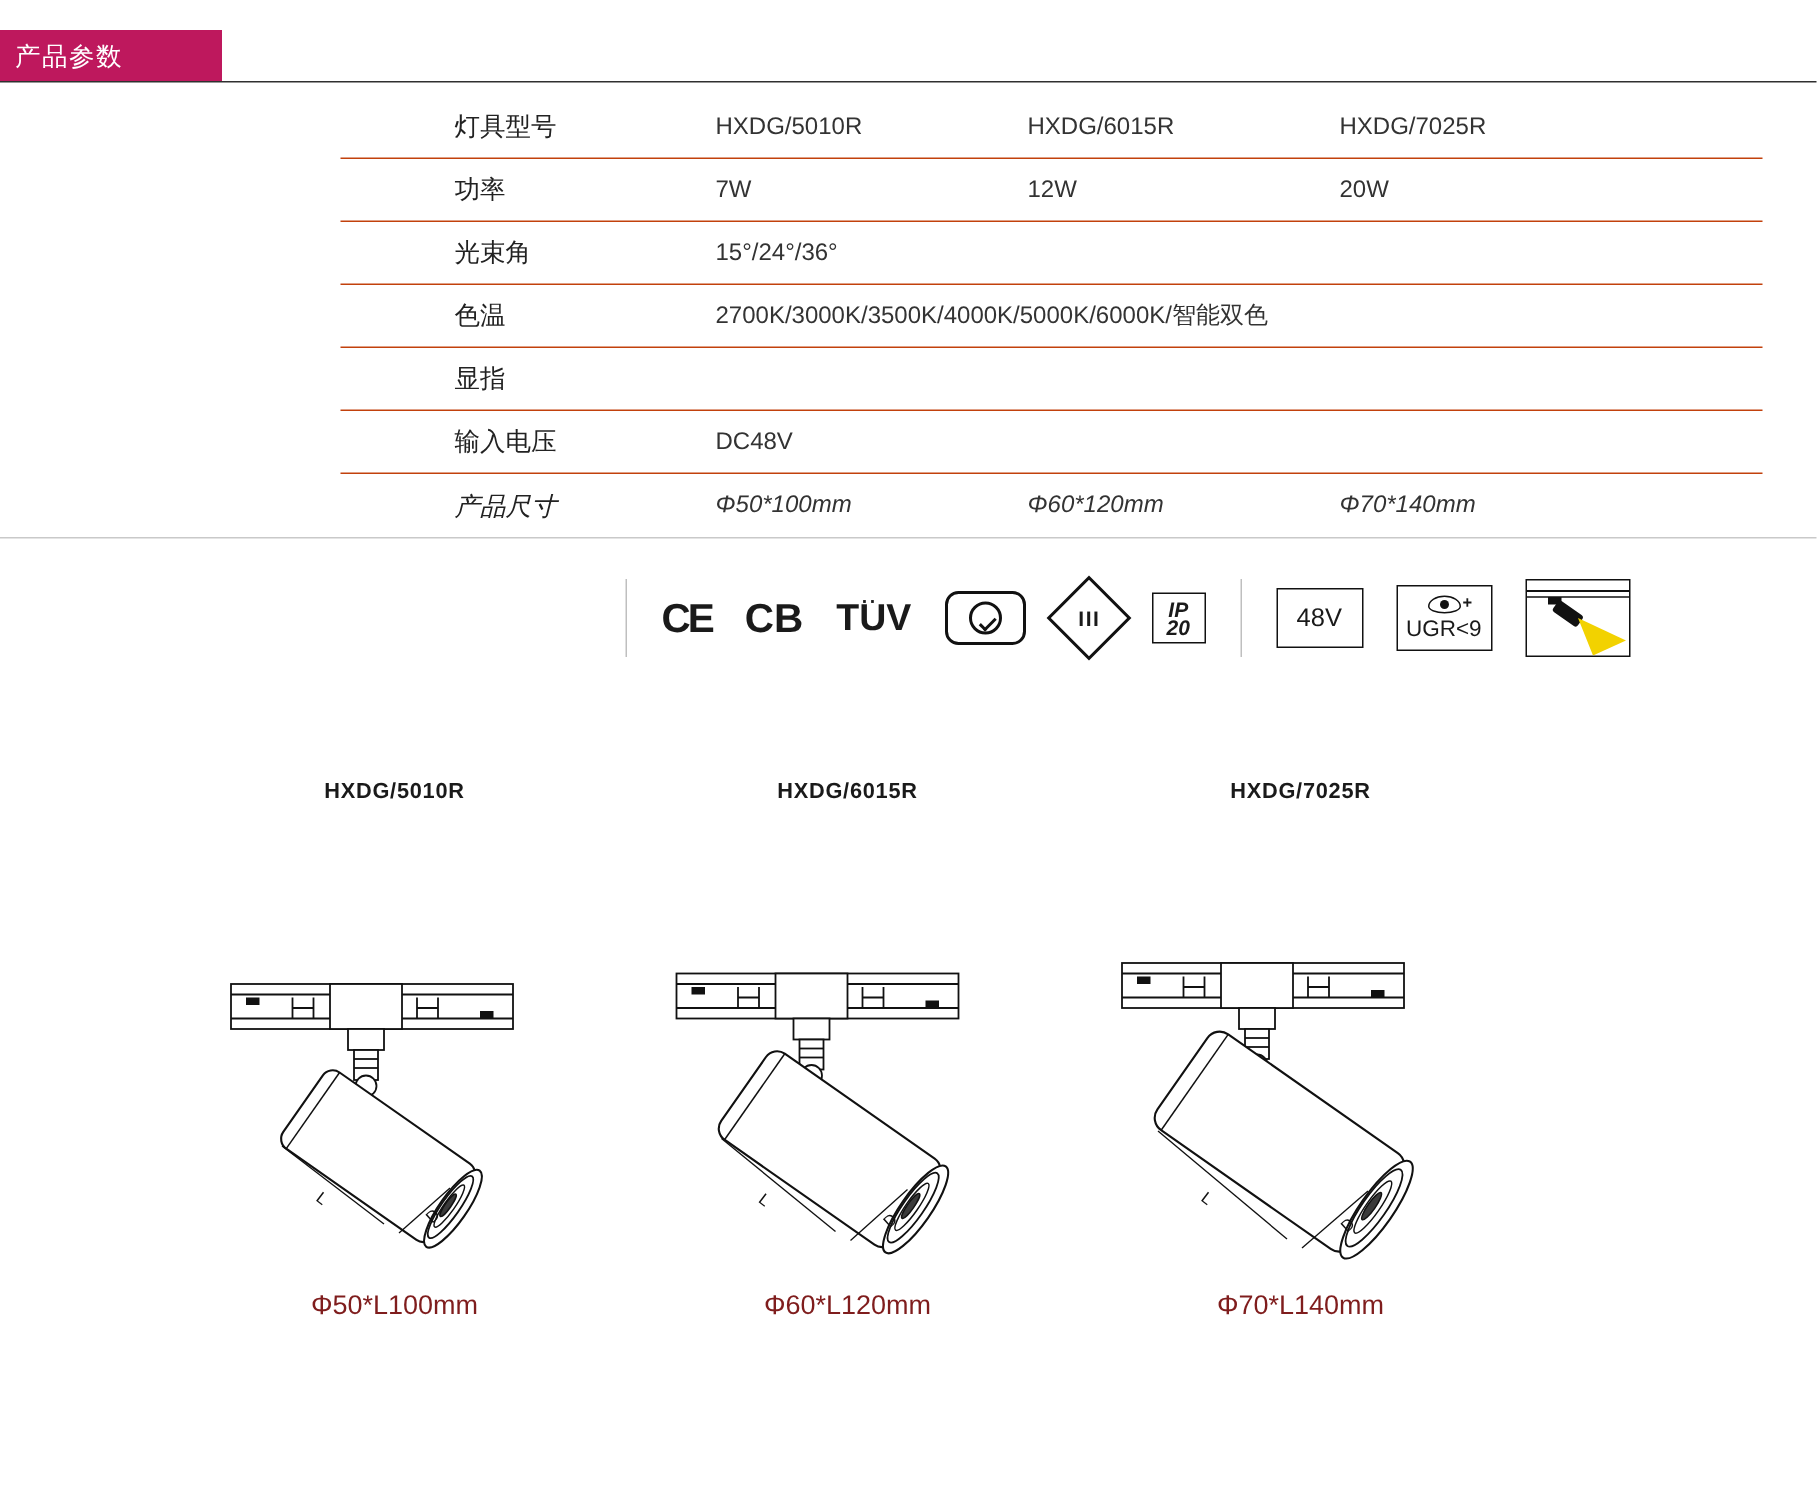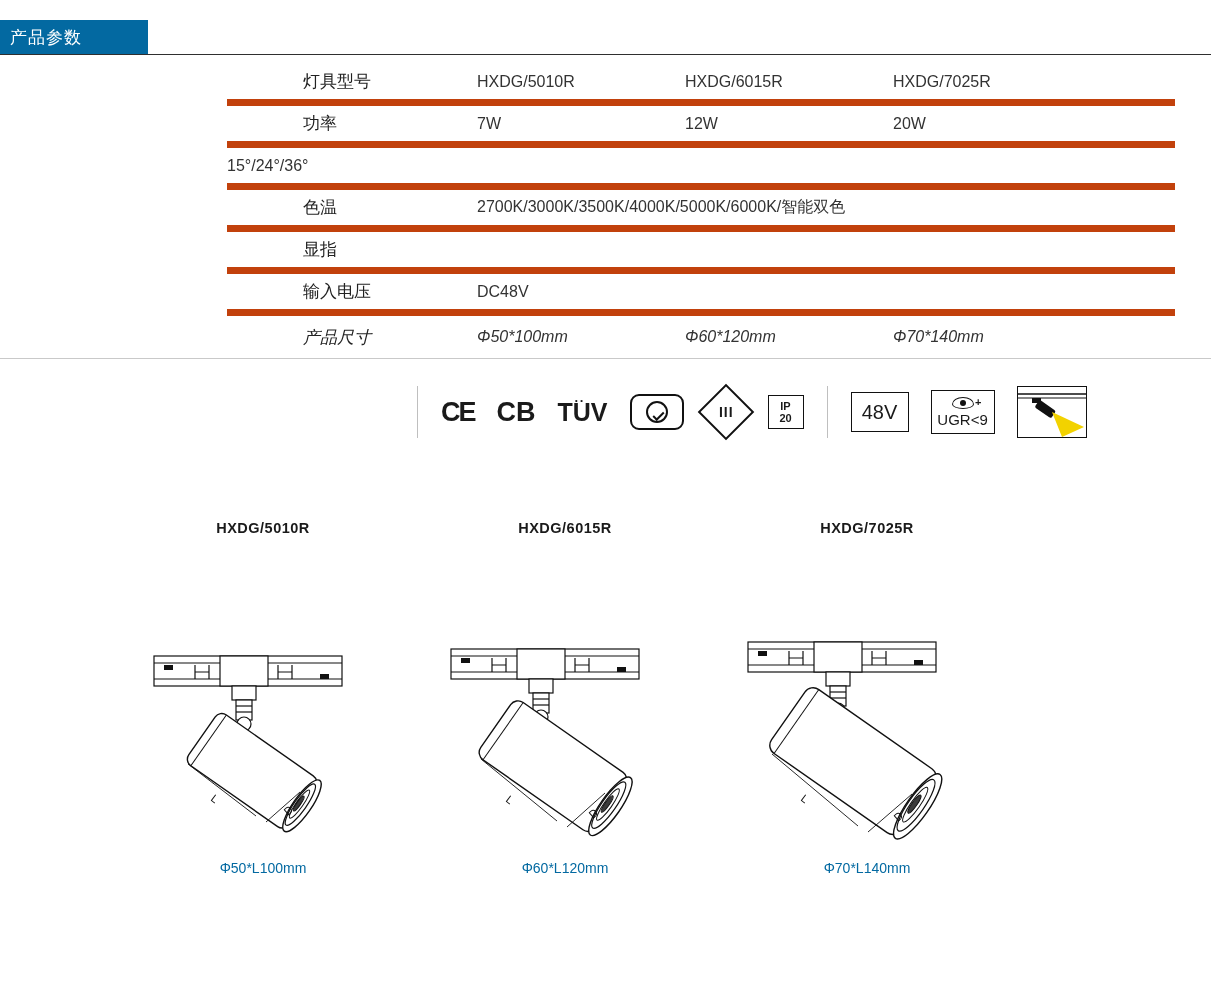--- a/index.html
+++ b/index.html
@@ -14,21 +14,21 @@
     font-family: "Liberation Sans", sans-serif;
     color: #1a1a1a;
     overflow: hidden;
   }
 
   
   .section-banner {
     position: absolute;
     left: 0; top: 20px;
     width: 148px; height: 34px;
-    background: #0369a1;
+    background: #be185d;
     display: flex;
     align-items: center;
     padding-left: 10px;
   }
   .section-banner .title {
     color: #ffffff;
     font-size: 17px;
     letter-spacing: 1px;
   }
   .banner-rule {
@@ -42,21 +42,21 @@
   
   .spec-table {
     position: absolute;
     left: 227px; top: 64px;
     width: 948px;
   }
   .spec-row {
     display: flex;
     align-items: center;
     height: 42px;
-    border-bottom: 7px solid #c2410c;
+    border-bottom: 1px solid #c2410c;
   }
   .spec-row:last-child { border-bottom: none; font-style: italic; }
   .spec-label {
     width: 250px;
     padding-left: 76px;
     font-size: 17px;
     color: #222;
   }
   .spec-values {
     flex: 1;
@@ -146,30 +146,31 @@
     font-size: 14px;
     font-weight: bold;
     letter-spacing: 1px;
   }
 
   .ip-badge {
     width: 36px; height: 34px;
     border: 1.5px solid #111;
     display: flex; flex-direction: column;
     align-items: center; justify-content: center;
-    font-size: 11px;
+    font-size: 14px;
     line-height: 12px;
     font-weight: bold;
+    font-style: italic;
   }
 
   .volt-badge {
     width: 58px; height: 40px;
     border: 1.5px solid #111;
     display: flex; align-items: center; justify-content: center;
-    font-size: 20px;
+    font-size: 17px;
   }
 
   .ugr-badge {
     width: 64px; height: 44px;
     border: 1.5px solid #111;
     display: flex; flex-direction: column;
     align-items: center; justify-content: center;
     position: relative;
   }
   .ugr-eye {
@@ -216,22 +217,22 @@
     letter-spacing: 0.5px;
   }
   .product .figure {
     height: 300px;
     margin-top: 18px;
     display: flex;
     align-items: center;
     justify-content: center;
   }
   .product .dim {
-    font-size: 14px;
-    color: #0369a1;
+    font-size: 18px;
+    color: #7f1d1d;
     margin-top: 6px;
   }
   .p1 { margin-left: 112px; }
   .p2 { margin-left: 0px; }
   .p3 { margin-left: 0px; }
 </style>
 </head>
 <body>
 
 <div class="section-banner">
@@ -253,20 +254,21 @@
   <div class="spec-row">
     <div class="spec-label">功率</div>
     <div class="spec-values">
       <div class="cell">7W</div>
       <div class="cell">12W</div>
       <div class="cell">20W</div>
     </div>
   </div>
 
   <div class="spec-row">
+    <div class="spec-label">光束角</div>
     <div class="spec-values">
       <div class="cell wide">15°/24°/36°</div>
     </div>
   </div>
 
   <div class="spec-row">
     <div class="spec-label">色温</div>
     <div class="spec-values">
       <div class="cell wide">2700K/3000K/3500K/4000K/5000K/6000K/智能双色</div>
     </div>

